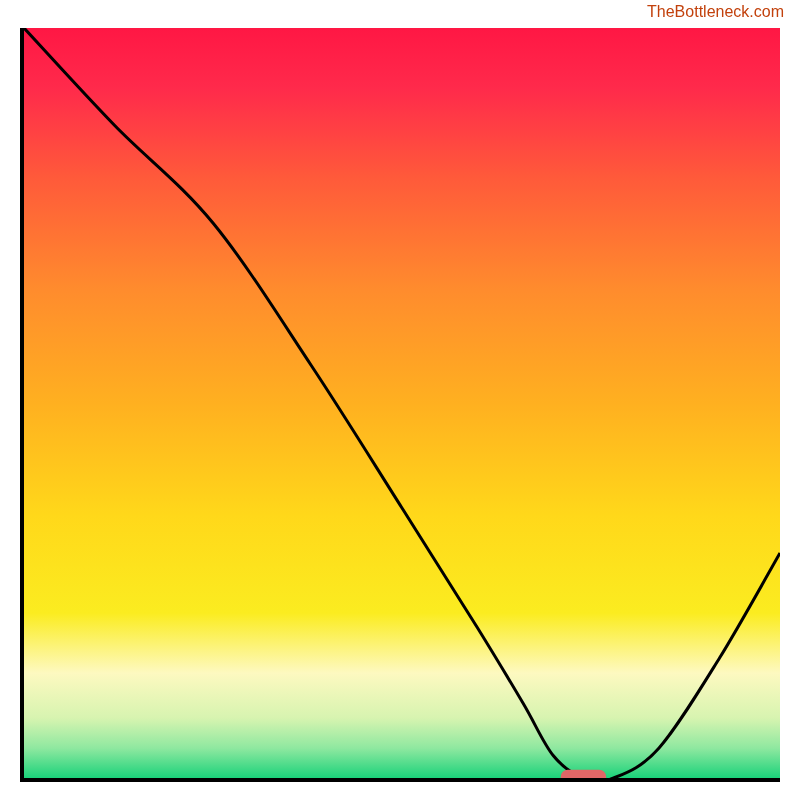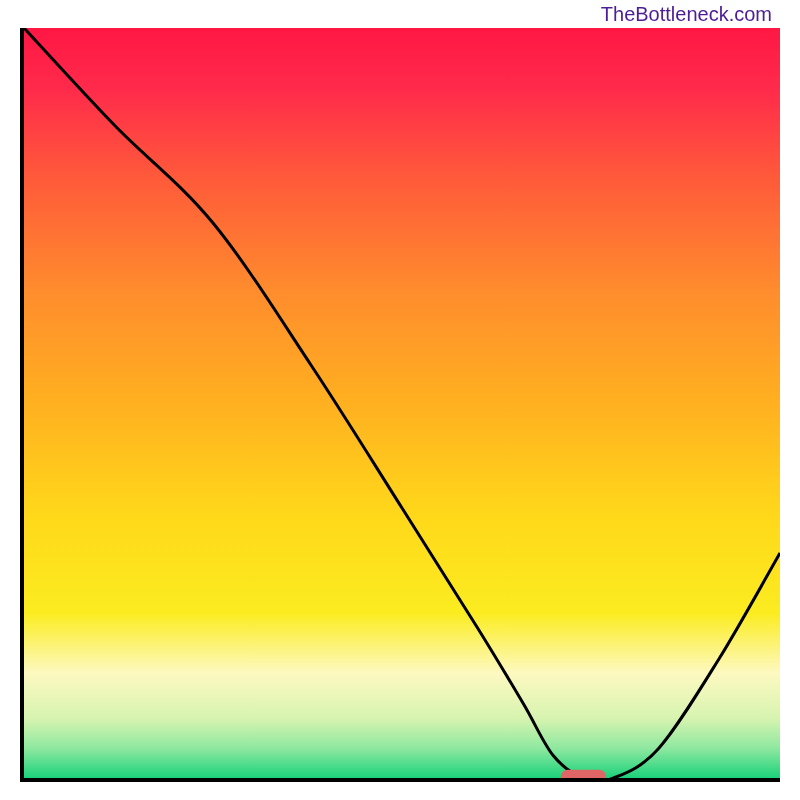--- a/index.html
+++ b/index.html
@@ -8,24 +8,24 @@
     width: 800px;
     height: 800px;
     background: #ffffff;
     font-family: Arial, sans-serif;
     position: relative;
     overflow: hidden;
   }
   .watermark {
     position: absolute;
     top: 3px;
-    right: 28px;
-    font-size: 20px;
+    right: 16px;
+    font-size: 16px;
     font-weight: 500;
-    color: #4c1d95;
+    color: #c2410c;
     z-index: 10;
   }
   .plot-area {
     position: absolute;
     left: 20px;
     top: 28px;
     width: 760px;
     height: 754px;
     border-left: 4px solid #000;
     border-bottom: 4px solid #000;

